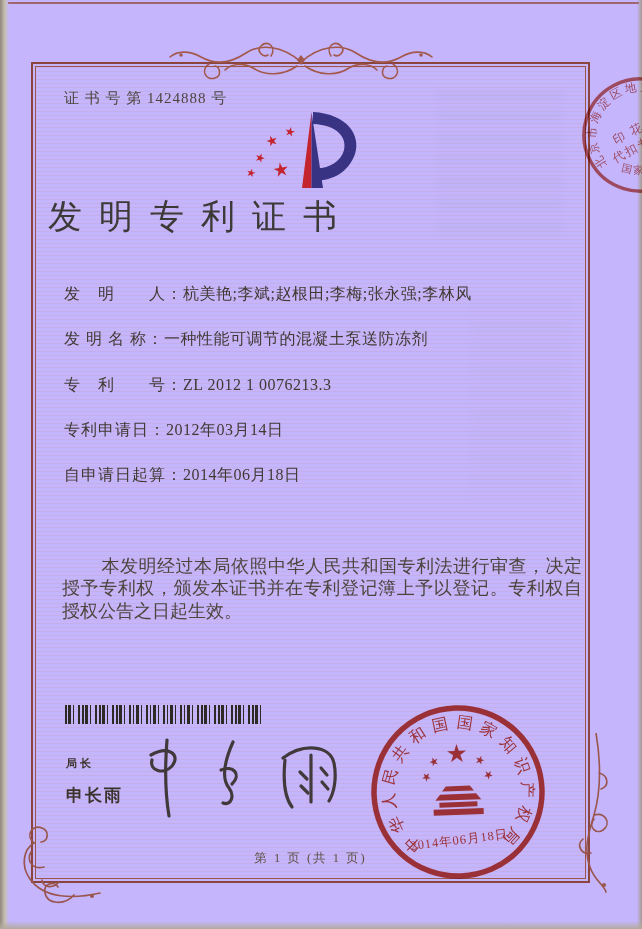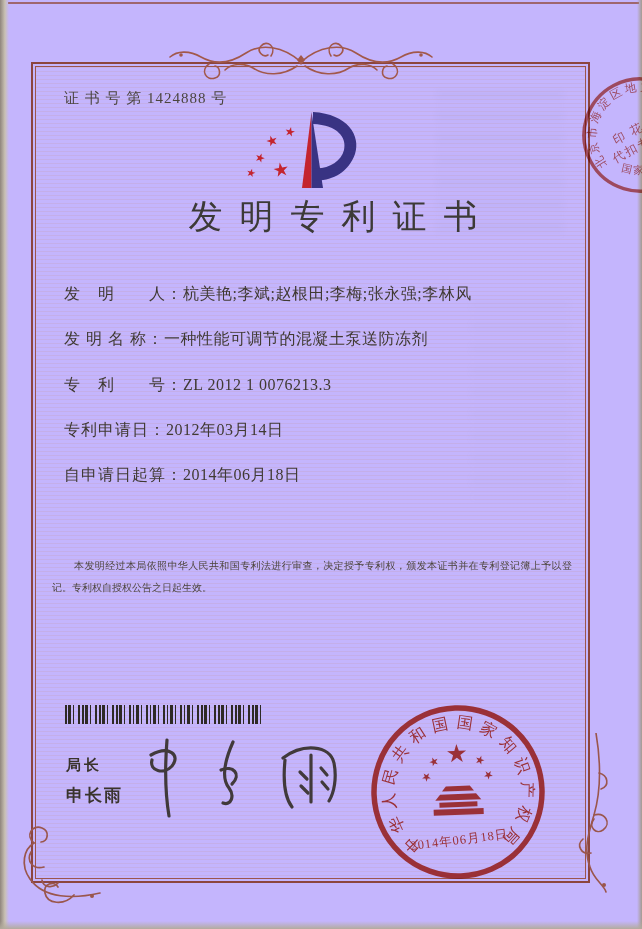--- a/index.html
+++ b/index.html
@@ -35,42 +35,42 @@
             background:repeating-linear-gradient(180deg,
               rgba(115,124,152,0.10) 0 9px, rgba(115,124,152,0.02) 9px 22px); }
   .smudge1 { left:436px; top:90px;  width:128px; height:150px; }
   .smudge2 { left:470px; top:300px; width:100px; height:200px; opacity:.3; }
 
   .cert-no { position:absolute; left:64px; top:89px; font-size:15px;
              color:#4b453e; letter-spacing:1px; }
 
   .logo { position:absolute; left:243px; top:98px; }
 
-  .title { position:absolute; left:31px; top:194px; width:604px; text-align:center;
+  .title { position:absolute; left:31px; top:194px; width:604px; text-align:left;
            font-size:34px; color:#3c3a37; letter-spacing:17px; text-indent:17px;
            font-weight:normal; margin:0; }
 
   .fields { position:absolute; left:64px; top:284px; width:480px; }
   .field-row { height:45.3px; font-size:16px; color:#403a33; white-space:nowrap; }
   .field-label { letter-spacing:1px; }
   .field-value { letter-spacing:0.5px; }
 
-  .paras { position:absolute; left:52px; top:555px; width:520px;
-           font-size:10px; line-height:22.4px; color:#4c453d; text-align:justify; }
+  .paras { position:absolute; left:62px; top:555px; width:520px;
+           font-size:18px; line-height:22.4px; color:#4c453d; text-align:justify; }
   .paras p { margin:0; text-indent:2.2em; }
 
   .barcode { position:absolute; left:65px; top:705px; width:196px; height:19px;
     background:repeating-linear-gradient(90deg,
       #2e2a26 0 1.5px, transparent 1.5px 3px,
       #2e2a26 3px 6px,  transparent 6px 8px,
       #2e2a26 8px 9px,  transparent 9px 13px,
       #2e2a26 13px 15px,transparent 15px 17px); }
 
   .sig-role { position:absolute; left:66px; top:756px; font-family:"Liberation Sans",sans-serif;
-              font-weight:bold; font-size:15px; color:#3a342d; letter-spacing:3px; }
+              font-weight:bold; font-size:11px; color:#3a342d; letter-spacing:3px; }
   .sig-name { position:absolute; left:66px; top:784px; font-family:"Liberation Sans",sans-serif;
               font-weight:bold; font-size:17px; color:#3a342d; letter-spacing:2px; }
   .sig-script { position:absolute; left:125px; top:730px; opacity:.9; }
 
   .seal { position:absolute; left:363px; top:697px; mix-blend-mode:multiply; opacity:.93;
           transform:rotate(-2deg); }
   .seal-ring-text { font-size:16px; letter-spacing:7px; fill:#c5372a;
           font-family:"Liberation Serif",serif; }
   .seal-date { font-size:12.5px; letter-spacing:1px; fill:#c5372a;
           font-family:"Liberation Serif",serif; }
@@ -227,14 +227,15 @@
       </text>
       <text class="tax-center" x="95" y="92">印 花 税</text>
       <text class="tax-center" x="95" y="108">代扣专用章</text>
       <path id="ringPathTaxBottom" d="M53,102 A44,44 0 0 0 137,102" fill="none"></path>
       <text class="tax-arc" style="font-size:10.5px; letter-spacing:2px;">
         <textPath href="#ringPathTaxBottom" startOffset="18">国家知识产权局</textPath>
       </text>
     </g>
   </svg>
 
+  <div class="footer">第 1 页 (共 1 页)</div>
 
 </div>
 
 </body></html>

